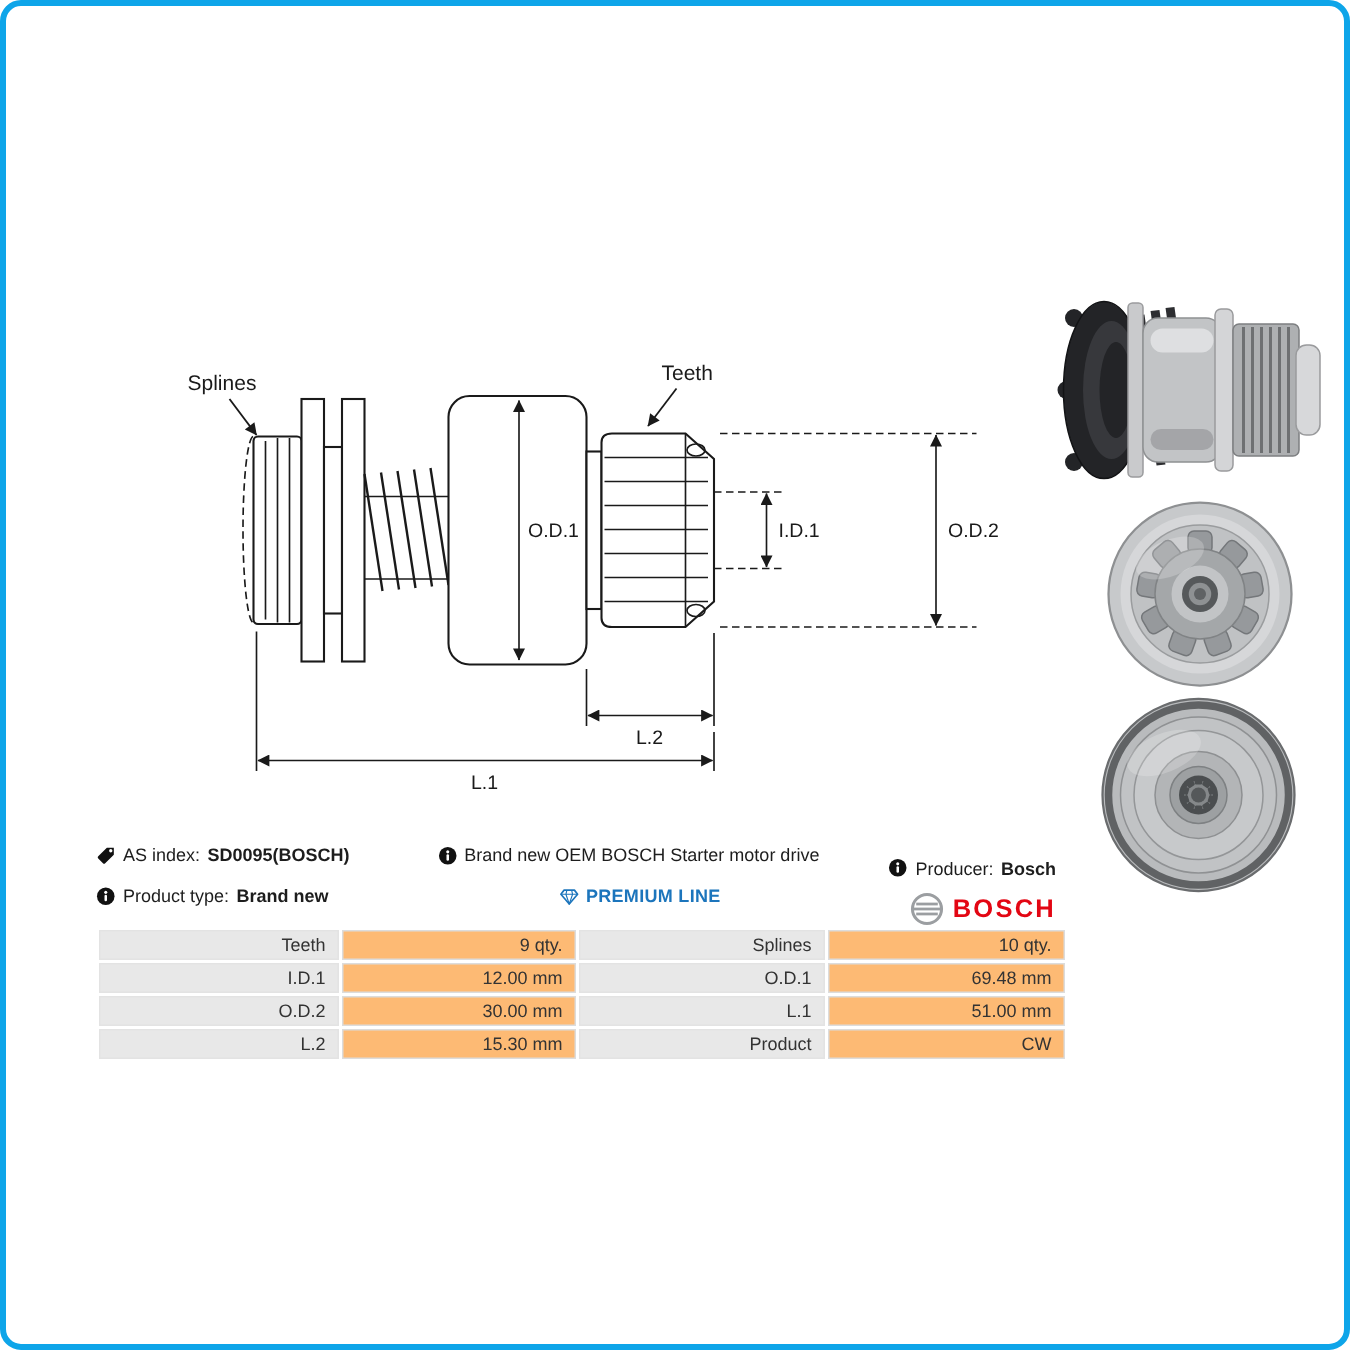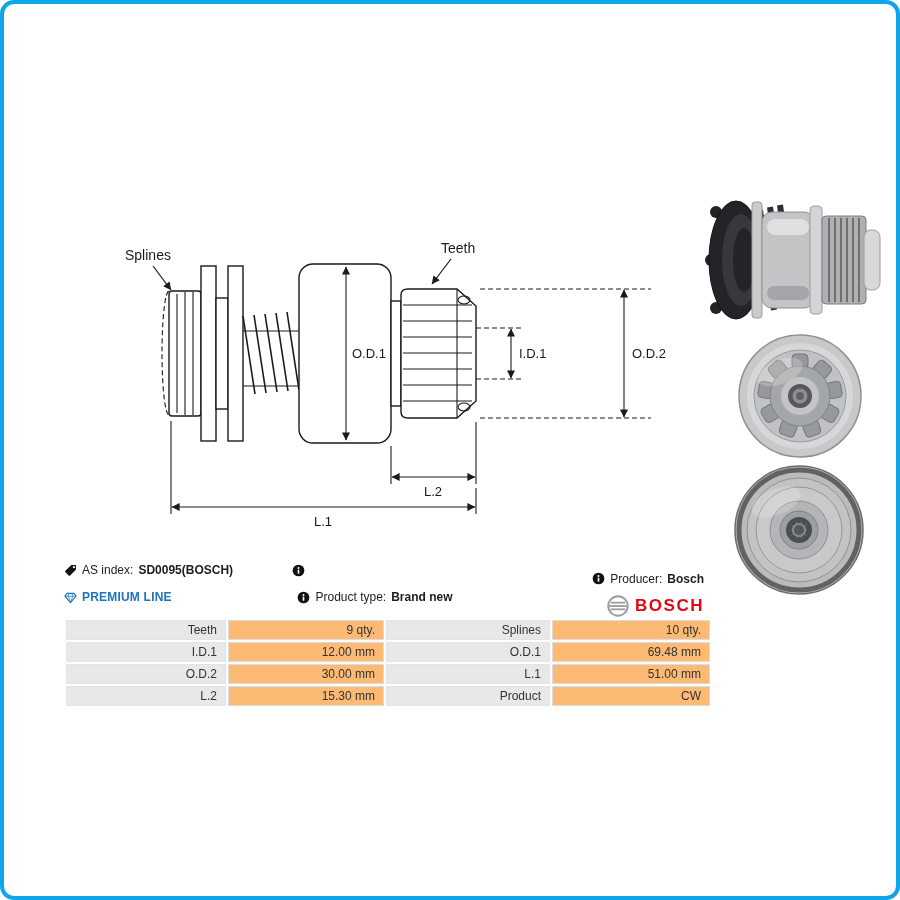--- a/index.html
+++ b/index.html
@@ -242,48 +242,49 @@
         </svg>
         <span>AS index:</span>
         <b>SD0095(BOSCH)</b>
       </div>
       <div class="cell c2">
         <svg class="ic" viewBox="0 0 14 14">
           <circle cx="7" cy="7" r="6.3" fill="#111"></circle>
           <circle cx="7" cy="4.2" r="1.1" fill="#fff"></circle>
           <rect x="6.1" y="6" width="1.8" height="4.6" rx="0.9" fill="#fff"></rect>
         </svg>
+        <span>Brand new OEM BOSCH Starter motor drive</span>
       </div>
       <div class="cell c3">
         <svg class="ic" viewBox="0 0 14 14">
           <circle cx="7" cy="7" r="6.3" fill="#111"></circle>
           <circle cx="7" cy="4.2" r="1.1" fill="#fff"></circle>
           <rect x="6.1" y="6" width="1.8" height="4.6" rx="0.9" fill="#fff"></rect>
         </svg>
         <span>Producer:</span>
         <b>Bosch</b>
       </div>
     </div>
 
     <div class="info-row">
-      <div class="cell c1">
-        <svg class="ic" viewBox="0 0 14 14">
-          <path d="M3.3 2.6 H10.7 L13 5.6 L7 12.6 L1 5.6 Z" fill="none" stroke="#1c75bc" stroke-width="1.2" stroke-linejoin="round"></path>
-          <path d="M1 5.6 H13 M5.3 2.6 L4.6 5.6 L7 12.6 L9.4 5.6 L8.7 2.6" fill="none" stroke="#1c75bc" stroke-width="0.8" stroke-linejoin="round"></path>
-        </svg>
-        <span class="premium">PREMIUM LINE</span>
-      </div>
       <div class="cell c2">
         <svg class="ic" viewBox="0 0 14 14">
           <circle cx="7" cy="7" r="6.3" fill="#111"></circle>
           <circle cx="7" cy="4.2" r="1.1" fill="#fff"></circle>
           <rect x="6.1" y="6" width="1.8" height="4.6" rx="0.9" fill="#fff"></rect>
         </svg>
         <span>Product type:</span>
         <b>Brand new</b>
+      </div>
+      <div class="cell c1">
+        <svg class="ic" viewBox="0 0 14 14">
+          <path d="M3.3 2.6 H10.7 L13 5.6 L7 12.6 L1 5.6 Z" fill="none" stroke="#1c75bc" stroke-width="1.2" stroke-linejoin="round"></path>
+          <path d="M1 5.6 H13 M5.3 2.6 L4.6 5.6 L7 12.6 L9.4 5.6 L8.7 2.6" fill="none" stroke="#1c75bc" stroke-width="0.8" stroke-linejoin="round"></path>
+        </svg>
+        <span class="premium">PREMIUM LINE</span>
       </div>
       <div class="cell c3">
         <svg class="bosch-symbol" viewBox="0 0 26 26">
           <circle cx="13" cy="13" r="10.5" fill="none" stroke="#9b9ea1" stroke-width="2.2"></circle>
           <line x1="5.2" y1="9.4" x2="20.8" y2="9.4" stroke="#9b9ea1" stroke-width="2"></line>
           <line x1="3.6" y1="13" x2="22.4" y2="13" stroke="#9b9ea1" stroke-width="2"></line>
           <line x1="5.2" y1="16.6" x2="20.8" y2="16.6" stroke="#9b9ea1" stroke-width="2"></line>
         </svg>
         <span class="bosch-word">BOSCH</span>
       </div>

